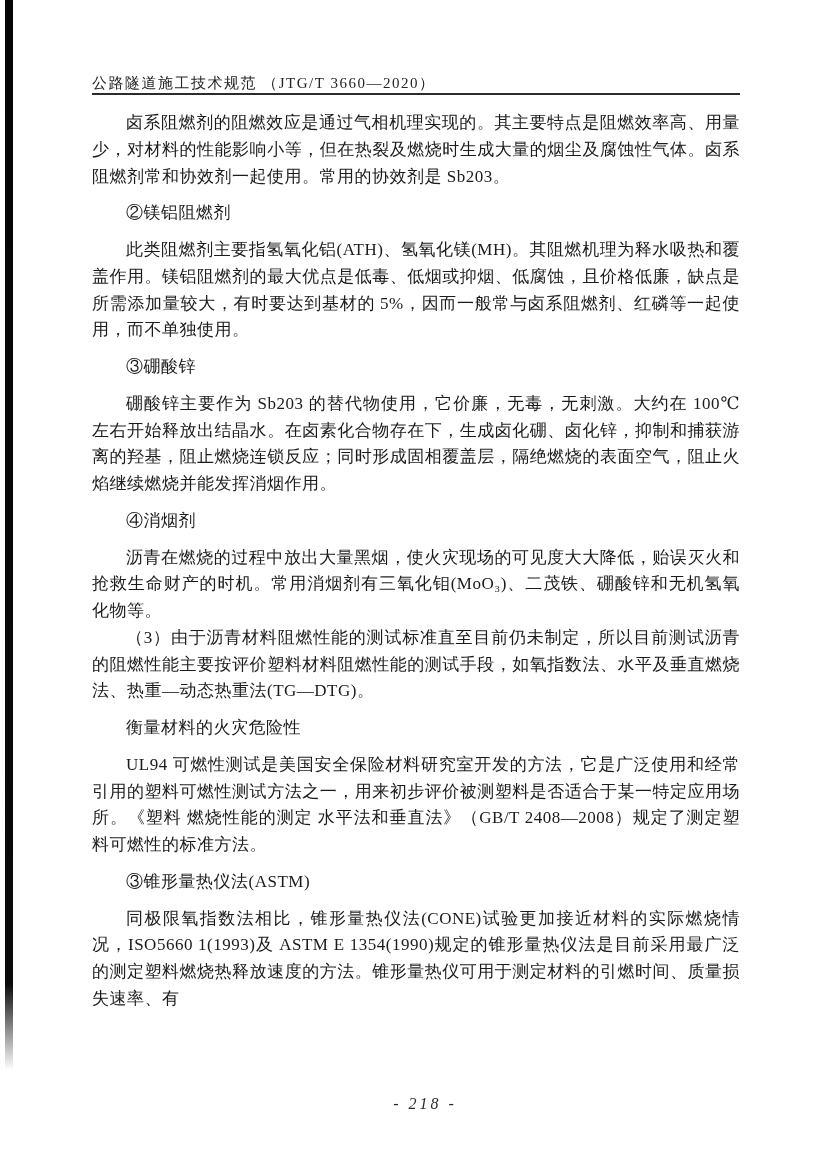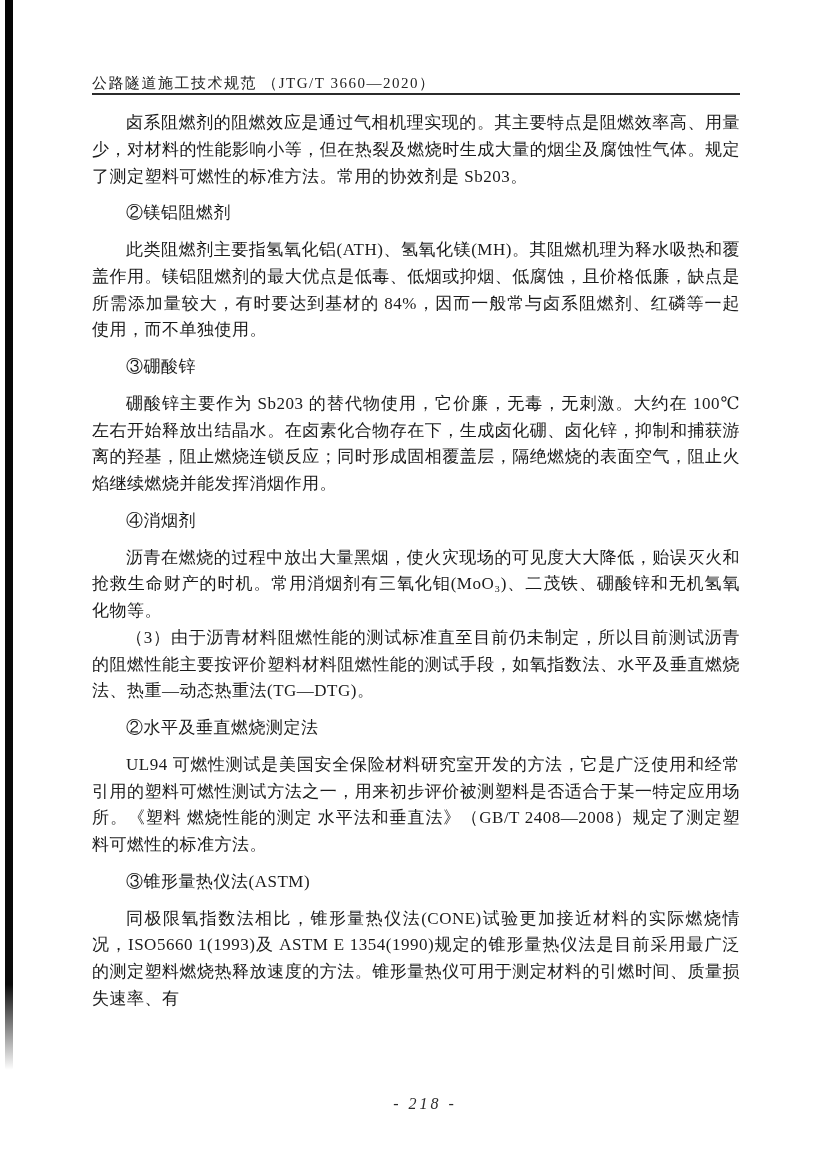--- a/index.html
+++ b/index.html
@@ -69,27 +69,27 @@
 </head>
 <body>
 
 <div class="scan-edge"></div>
 
 <div class="page-header">
   <span>公路隧道施工技术规范 （JTG/T 3660—2020）</span>
 </div>
 
 <div class="content">
-  <p>卤系阻燃剂的阻燃效应是通过气相机理实现的。其主要特点是阻燃效率高、用量少，对材料的性能影响小等，但在热裂及燃烧时生成大量的烟尘及腐蚀性气体。规定了测定塑料可燃性的标准方法。常用的协效剂是 Sb203。</p>
+  <p>卤系阻燃剂的阻燃效应是通过气相机理实现的。其主要特点是阻燃效率高、用量少，对材料的性能影响小等，但在热裂及燃烧时生成大量的烟尘及腐蚀性气体。卤系阻燃剂常和协效剂一起使用。常用的协效剂是 Sb203。</p>
   <p class="section-heading">②镁铝阻燃剂</p>
-  <p>此类阻燃剂主要指氢氧化铝(ATH)、氢氧化镁(MH)。其阻燃机理为释水吸热和覆盖作用。镁铝阻燃剂的最大优点是低毒、低烟或抑烟、低腐蚀，且价格低廉，缺点是所需添加量较大，有时要达到基材的 84%，因而一般常与卤系阻燃剂、红磷等一起使用，而不单独使用。</p>
+  <p>此类阻燃剂主要指氢氧化铝(ATH)、氢氧化镁(MH)。其阻燃机理为释水吸热和覆盖作用。镁铝阻燃剂的最大优点是低毒、低烟或抑烟、低腐蚀，且价格低廉，缺点是所需添加量较大，有时要达到基材的 5%，因而一般常与卤系阻燃剂、红磷等一起使用，而不单独使用。</p>
   <p class="section-heading">③硼酸锌</p>
   <p>硼酸锌主要作为 Sb203 的替代物使用，它价廉，无毒，无刺激。大约在 100℃左右开始释放出结晶水。在卤素化合物存在下，生成卤化硼、卤化锌，抑制和捕获游离的羟基，阻止燃烧连锁反应；同时形成固相覆盖层，隔绝燃烧的表面空气，阻止火焰继续燃烧并能发挥消烟作用。</p>
   <p class="section-heading">④消烟剂</p>
   <p>沥青在燃烧的过程中放出大量黑烟，使火灾现场的可见度大大降低，贻误灭火和抢救生命财产的时机。常用消烟剂有三氧化钼(MoO₃)、二茂铁、硼酸锌和无机氢氧化物等。</p>
   <p>（3）由于沥青材料阻燃性能的测试标准直至目前仍未制定，所以目前测试沥青的阻燃性能主要按评价塑料材料阻燃性能的测试手段，如氧指数法、水平及垂直燃烧法、热重—动态热重法(TG—DTG)。</p>
-  <p class="section-heading">②水平及垂直燃烧测定法</p>
+  <p class="section-heading">衡量材料的火灾危险性</p>
   <p>UL94 可燃性测试是美国安全保险材料研究室开发的方法，它是广泛使用和经常引用的塑料可燃性测试方法之一，用来初步评价被测塑料是否适合于某一特定应用场所。《塑料 燃烧性能的测定 水平法和垂直法》（GB/T 2408—2008）规定了测定塑料可燃性的标准方法。</p>
   <p class="section-heading">③锥形量热仪法(ASTM)</p>
   <p>同极限氧指数法相比，锥形量热仪法(CONE)试验更加接近材料的实际燃烧情况，ISO5660 1(1993)及 ASTM E 1354(1990)规定的锥形量热仪法是目前采用最广泛的测定塑料燃烧热释放速度的方法。锥形量热仪可用于测定材料的引燃时间、质量损失速率、有</p>
 </div>
 
 <div class="page-footer">- 218 -</div>
 
 </body></html>

